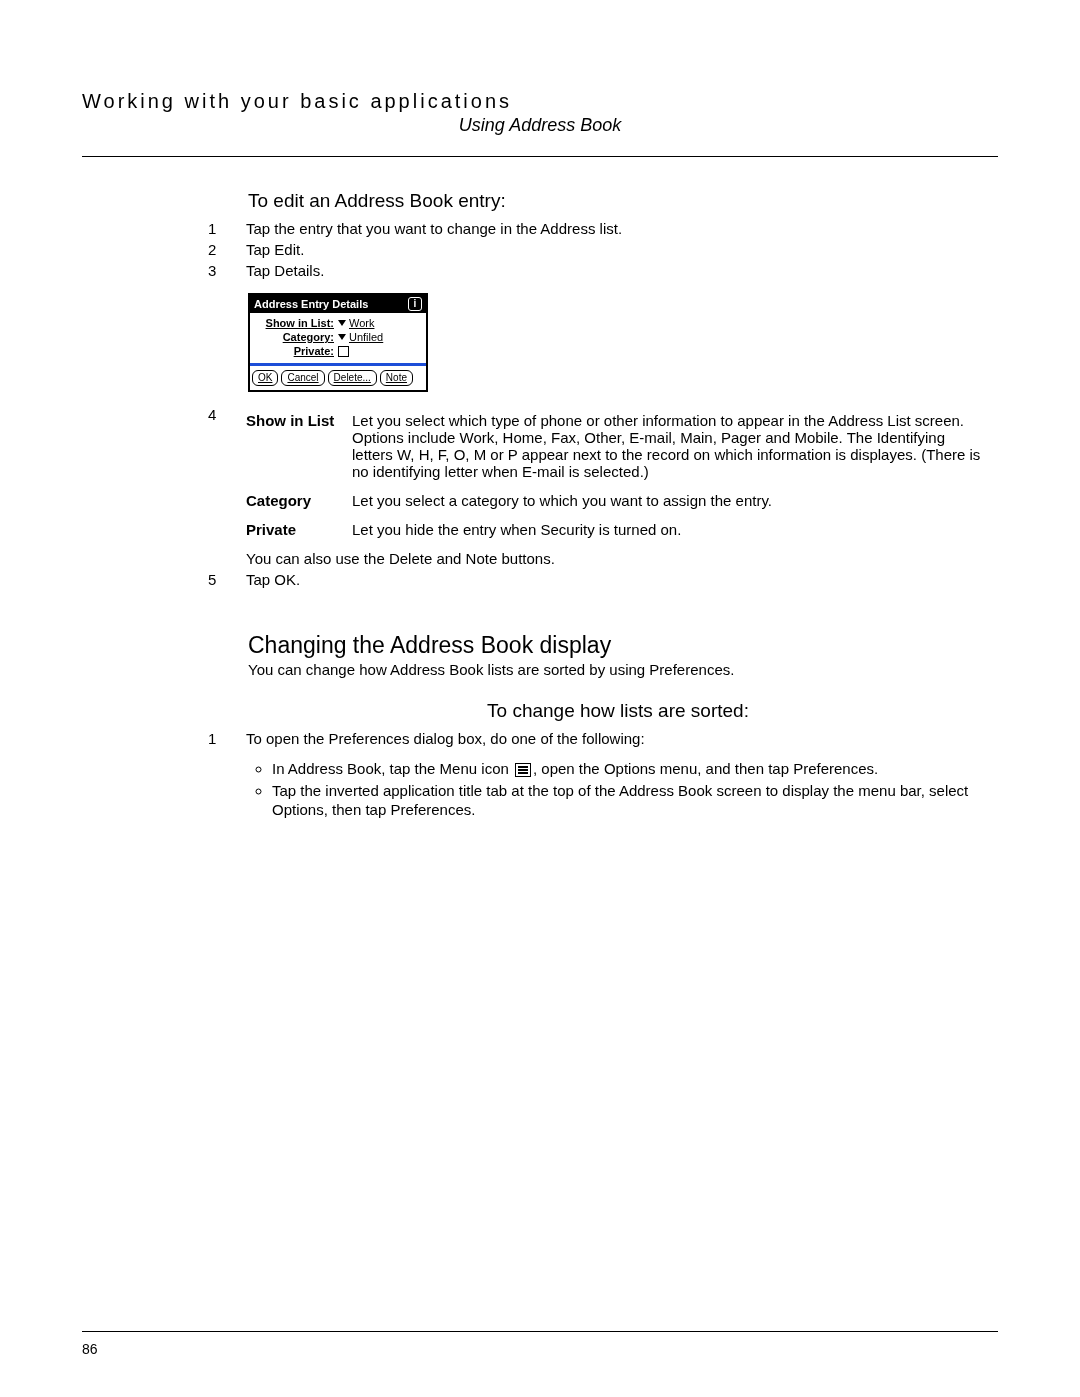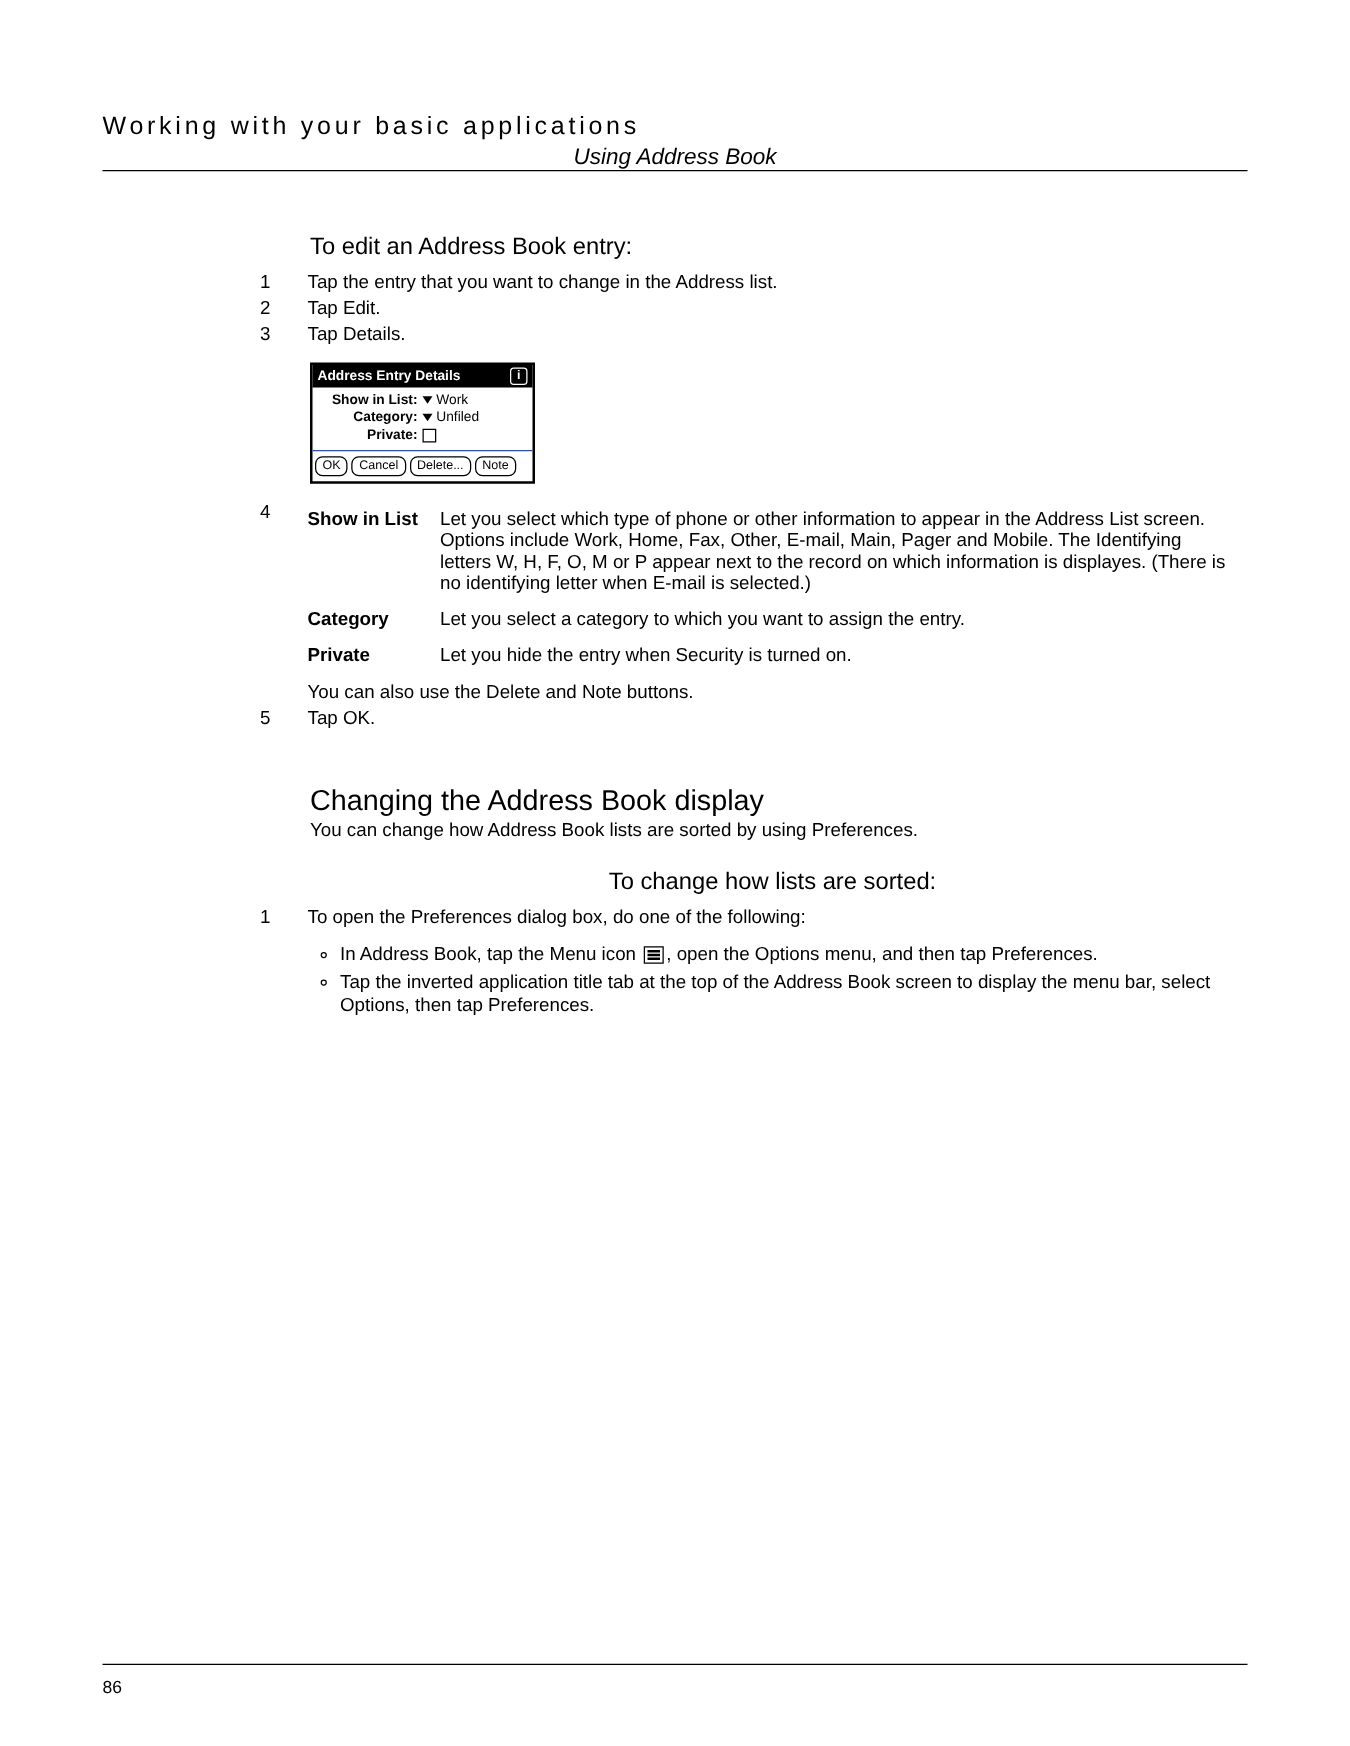--- a/index.html
+++ b/index.html
@@ -12,22 +12,22 @@
   }
   .page {
     position: relative;
     width: 1080px;
     height: 1397px;
     box-sizing: border-box;
     padding: 90px 82px 0 82px;
   }
   .header {
     border-bottom: 1.5px solid #000;
-    padding-bottom: 0;
-    margin-bottom: 50px;
+    padding-bottom: 20px;
+    margin-bottom: 33px;
   }
   .chap-title {
     font-size: 20px;
     letter-spacing: 3px;
   }
   .chap-sub {
     font-style: italic;
     font-size: 18px;
     margin-top: 2px;
     text-align: center;
@@ -63,20 +63,21 @@
     flex: none;
     font-size: 15px;
   }
   ol.steps .step-body { flex: 1; }
   .figure-wrap { margin: 14px 0 14px 0; }
   .figure {
     width: 176px;
     border: 2px solid #000;
     font-family: "Arial", sans-serif;
     font-size: 11px;
+    text-decoration: underline;
   }
   .fig-title {
     background: #000;
     color: #fff;
     font-weight: bold;
     padding: 2px 4px;
     display: flex;
     justify-content: space-between;
     align-items: center;
     font-size: 11px;
@@ -93,21 +94,21 @@
     margin-right:3px;
     vertical-align:middle;
   }
   .fig-check {
     display:inline-block;
     width:9px;height:9px;
     border:1px solid #000;
     vertical-align:middle;
   }
   .fig-btnbar {
-    border-top:1px solid #1d4ed8;
+    border-top:3px solid #1d4ed8;
     padding:4px 2px;
     display:flex;
     gap:3px;
   }
   .fig-btn {
     border:1px solid #000;
     border-radius:6px;
     padding:0 5px;
     font-size:10px;
     line-height:14px;

